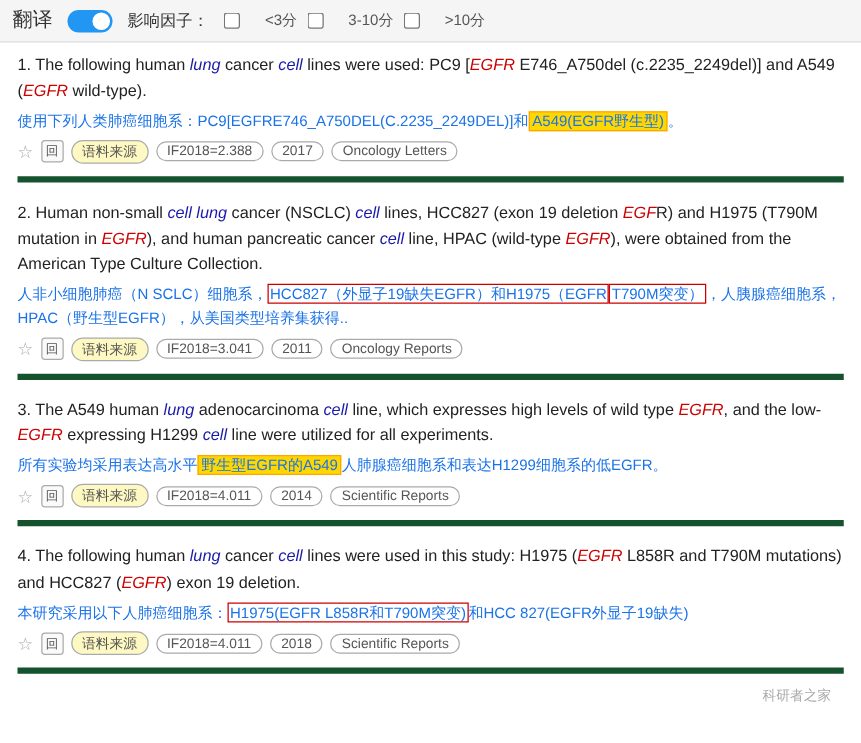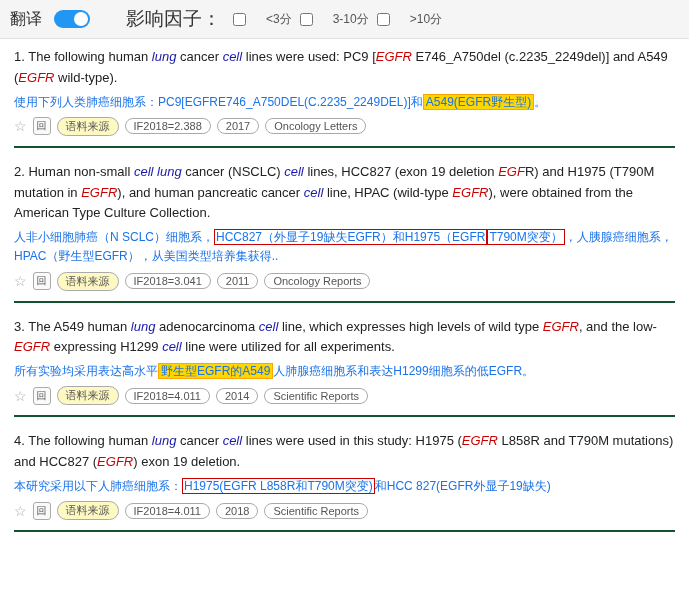--- a/index.html
+++ b/index.html
@@ -37,23 +37,22 @@
     .toggle-knob {
       width: 14px;
       height: 14px;
       background: #fff;
       border-radius: 50%;
       position: absolute;
       right: 2px;
       top: 2px;
     }
     .influence-label {
-      font-size: 19px;
+      font-size: 13px;
       color: #333;
-      margin-left: 24px;
     }
     .filter-group {
       display: flex;
       align-items: center;
       gap: 8px;
     }
     .filter-item {
       display: flex;
       align-items: center;
       gap: 20px;
@@ -61,21 +60,21 @@
       color: #555;
     }
     .filter-item input[type=checkbox] {
       margin: 0;
     }
     .content {
       padding: 8px 14px;
     }
     .result-item {
       margin-bottom: 14px;
-      border-bottom: 2px solid #14532d;
+      border-bottom: 5px solid #14532d;
       padding-bottom: 10px;
     }
     .en-text {
       font-size: 13px;
       line-height: 1.6;
       color: #222;
       margin-bottom: 4px;
     }
     .zh-text {
       font-size: 12px;
@@ -254,13 +253,14 @@
     <div class="meta-bar">
       <span class="star-icon">☆</span>
       <div class="cite-btn">回</div>
       <span class="meta-tag source">语料来源</span>
       <span class="if-tag">IF2018=4.011</span>
       <span class="year-tag">2018</span>
       <span class="journal-tag">Scientific Reports</span>
     </div>
   </div>
 
+  <div class="watermark">科研者之家</div>
 </div>
 
 </body></html>

